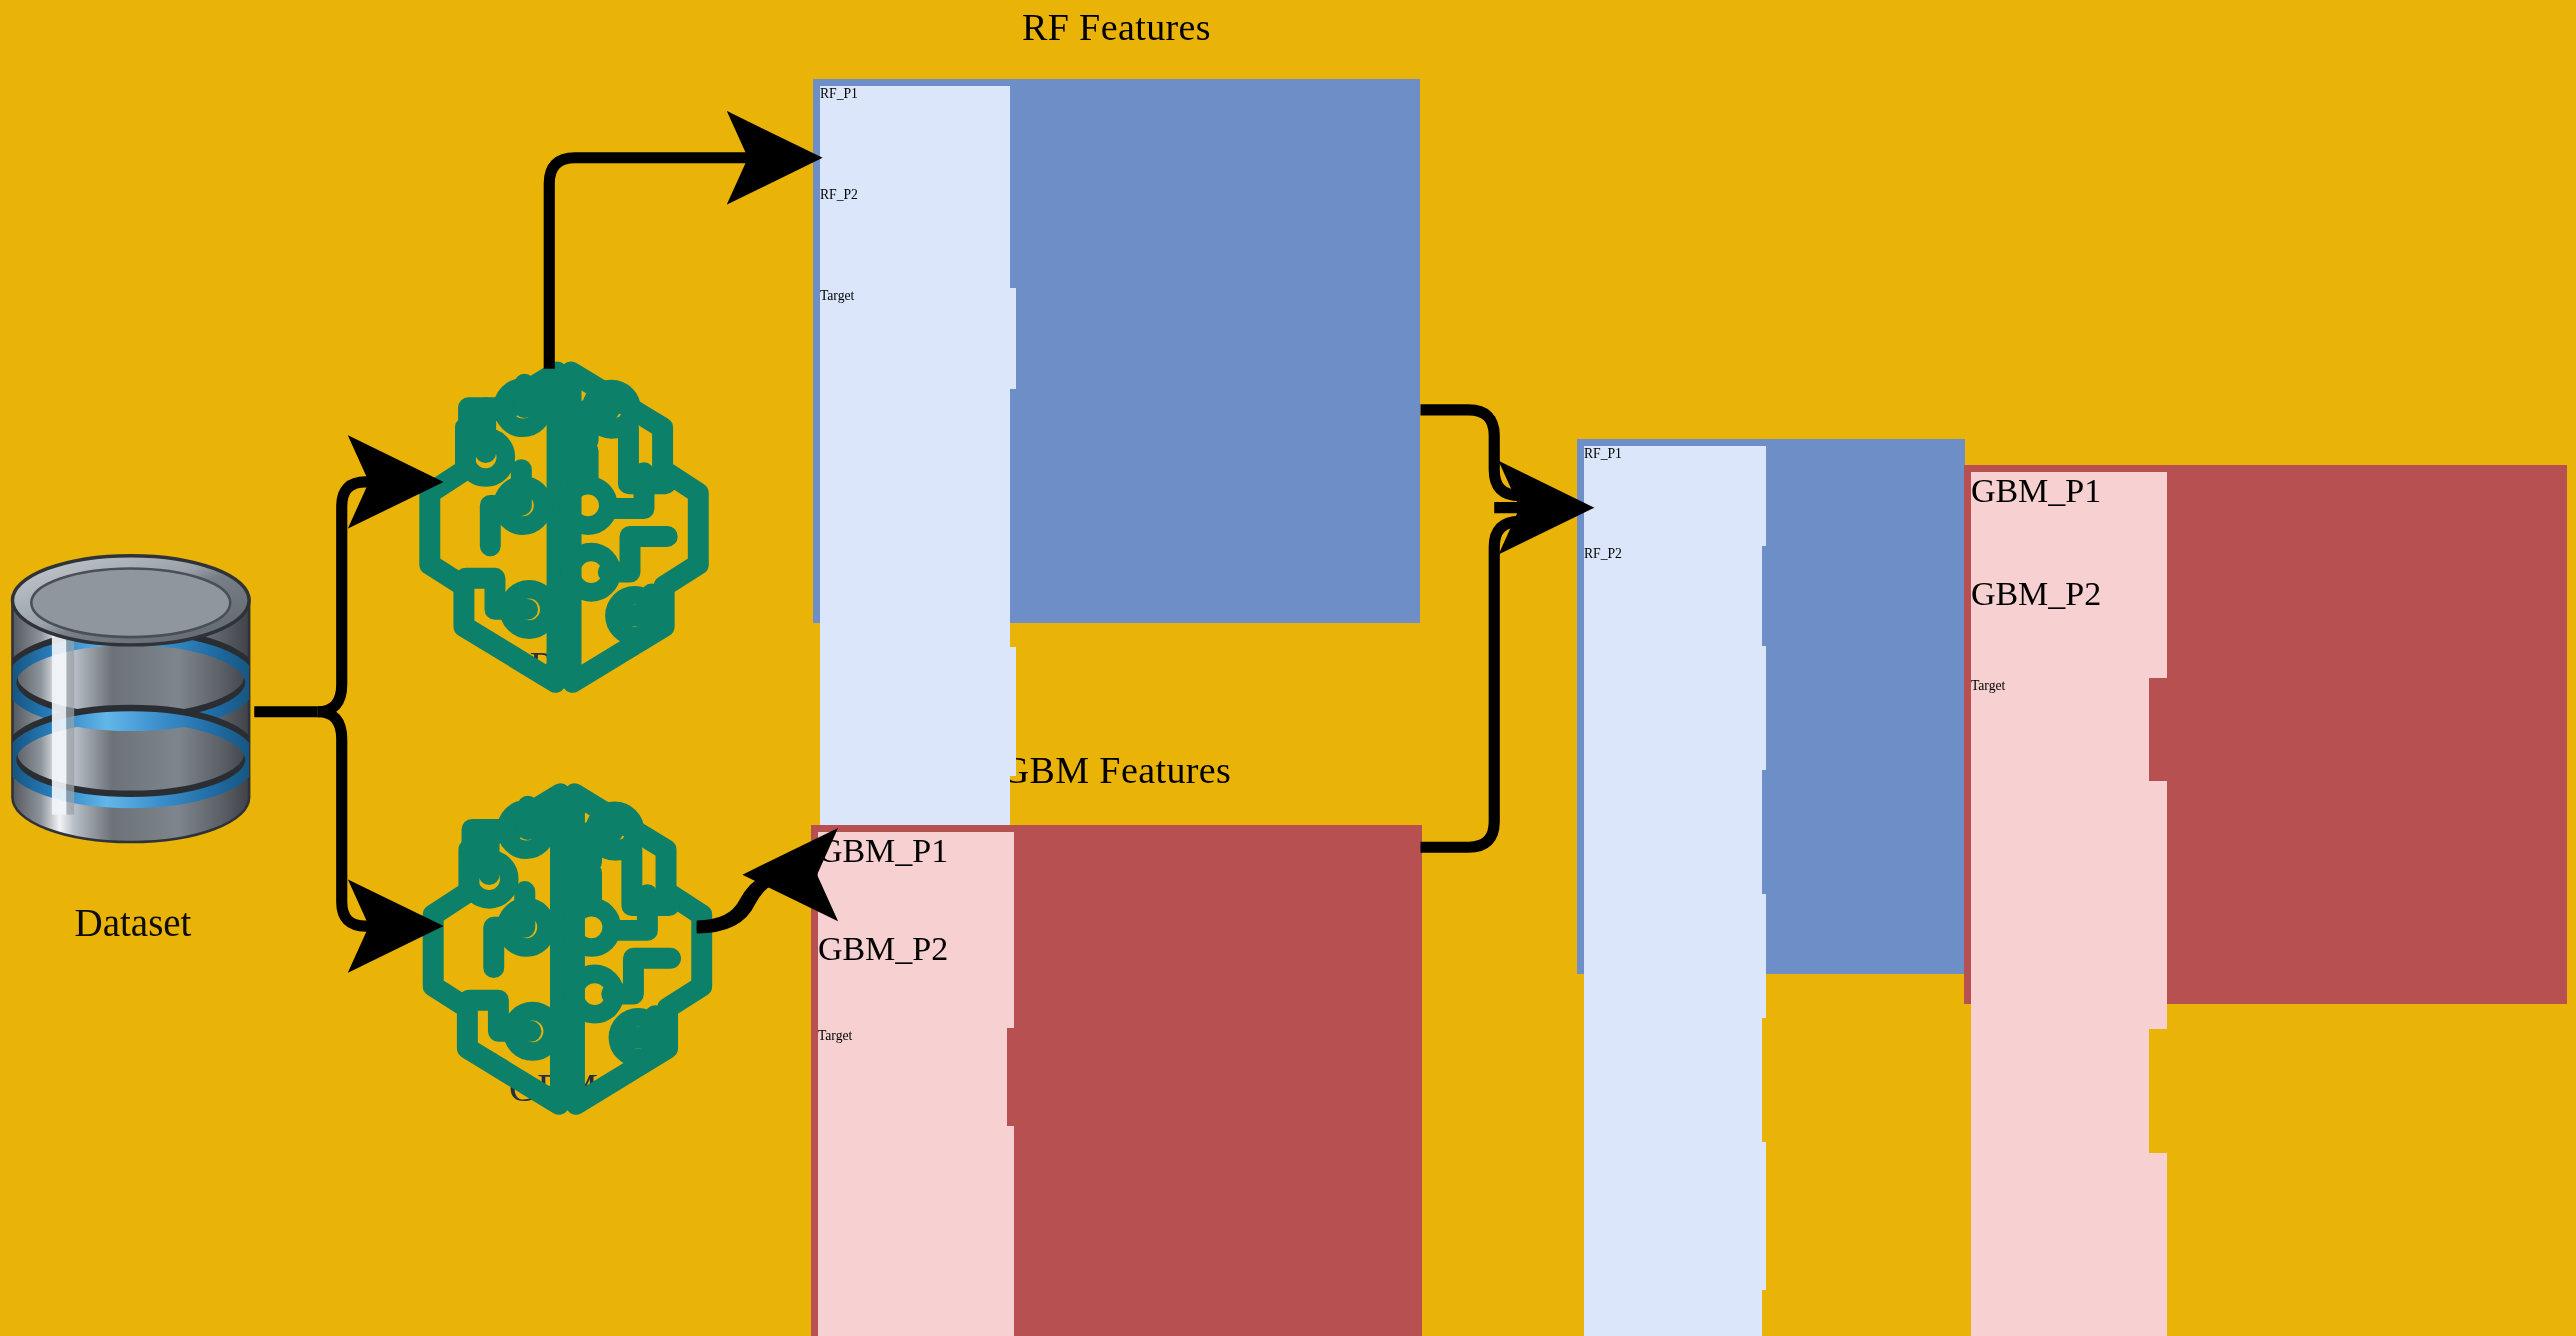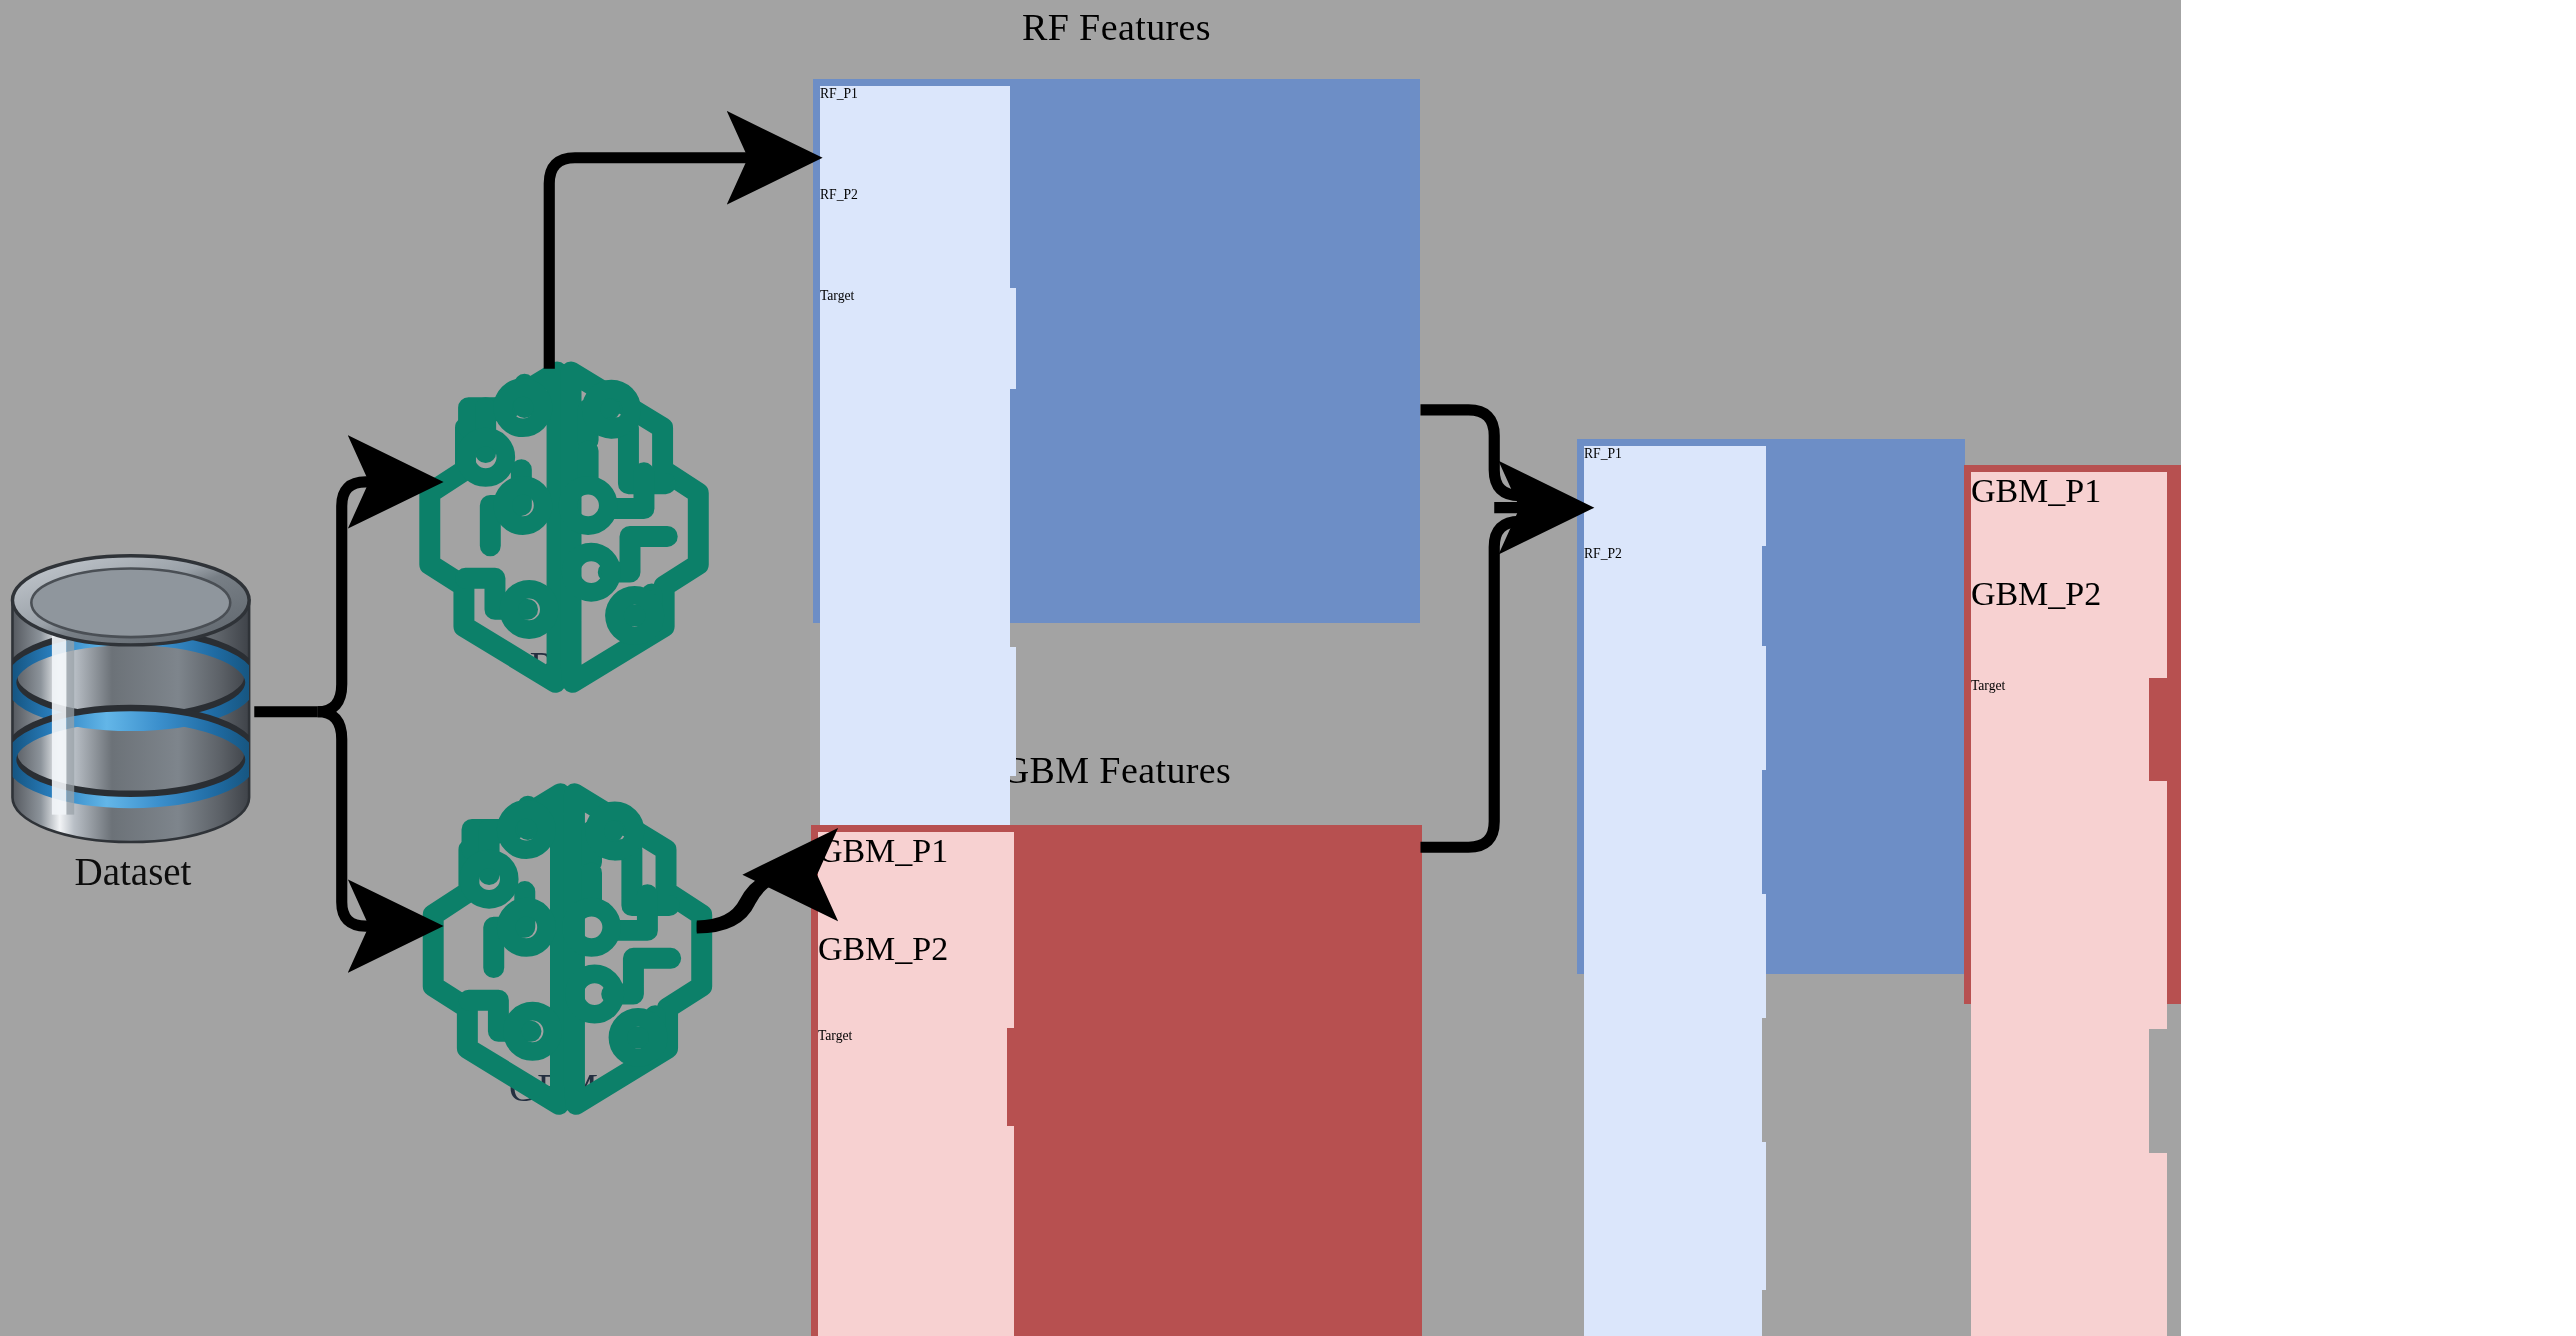--- a/index.html
+++ b/index.html
@@ -6,23 +6,23 @@
   html, body {
     margin: 0;
     padding: 0;
     background: #ffffff;
   }
   body {
     font-family: "Liberation Serif", "DejaVu Serif", serif;
   }
   #canvas {
     position: relative;
-    width: 2181px;
+    width: 2576px;
     height: 1336px;
-    background: #a3a3a3;
+    background: #eab308;
     overflow: hidden;
   }
 
   
   .abs { position: absolute; }
 
   
   .title {
     position: absolute;
     font-size: 38px;
@@ -125,21 +125,21 @@
 
     <div class="cell red-cell" style="left:6.9px;   top:118px; width:196px; height:124px;"></div>
     <div class="cell red-cell" style="left:209px; top:118px; width:196px; height:124px;"></div>
     <div class="cell red-cell" style="left:412px; top:118px; width:178px; height:124px;"></div>
 
     <div class="cell red-cell" style="left:6.9px;   top:250px; width:196px; height:124px;"></div>
     <div class="cell red-cell" style="left:209px; top:250px; width:196px; height:124px;"></div>
 
   </div>
 
-  <div class="caption-black" style="left:0px; top:849px; width:266px;">Dataset</div>
+  <div class="caption-black" style="left:0px; top:900px; width:266px;">Dataset</div>
 
   <div class="caption-black" style="left:412px; top:643px; width:283px; color:#242f40;">RF</div>
 
   <div class="caption-black" style="left:412px; top:1065px; width:283px; color:#242f40;">GBM</div>
 
   <svg id="vector-layer" viewBox="0 0 3003 1558">
     <defs>
 
       <marker id="ah" markerWidth="9" markerHeight="9" refX="5.0" refY="4.5" orient="auto" markerUnits="strokeWidth">
         <path d="M0,0.3 L8.6,4.5 L0,8.7 L1.9,4.5 Z" fill="#000000"></path>

